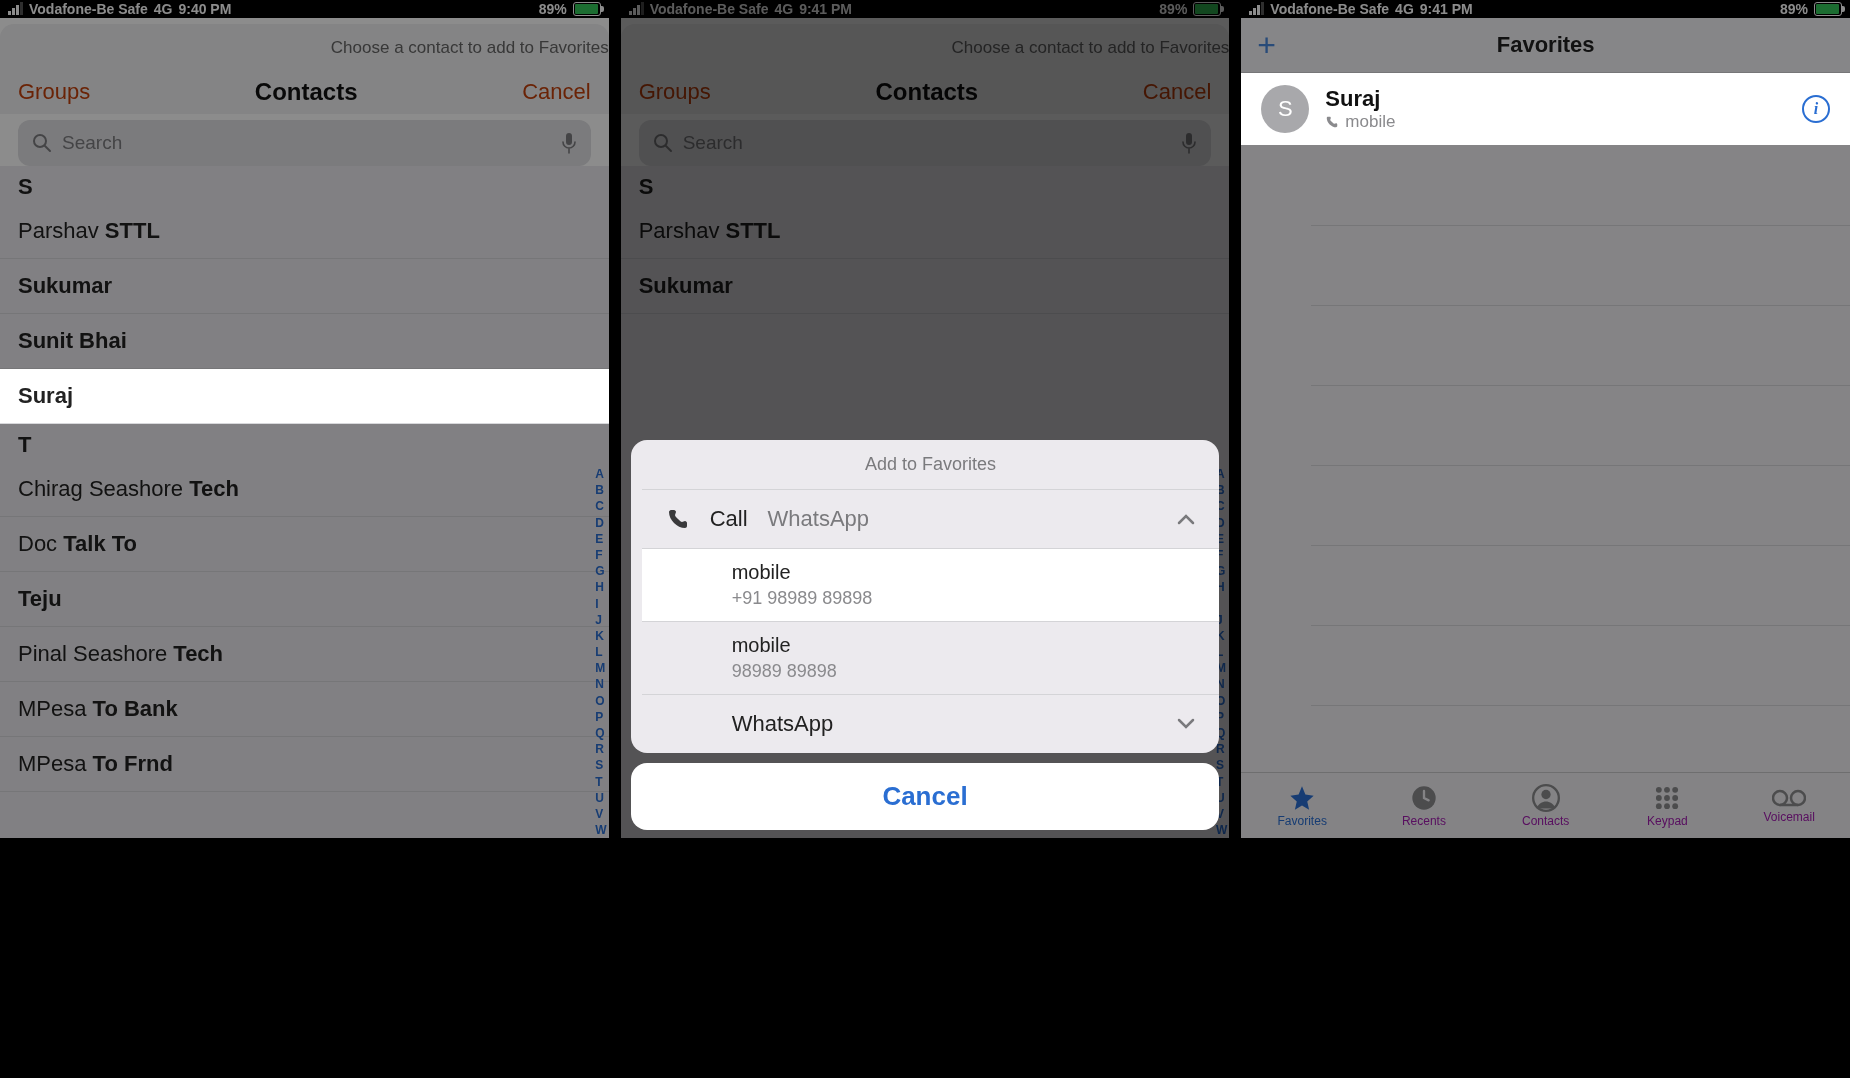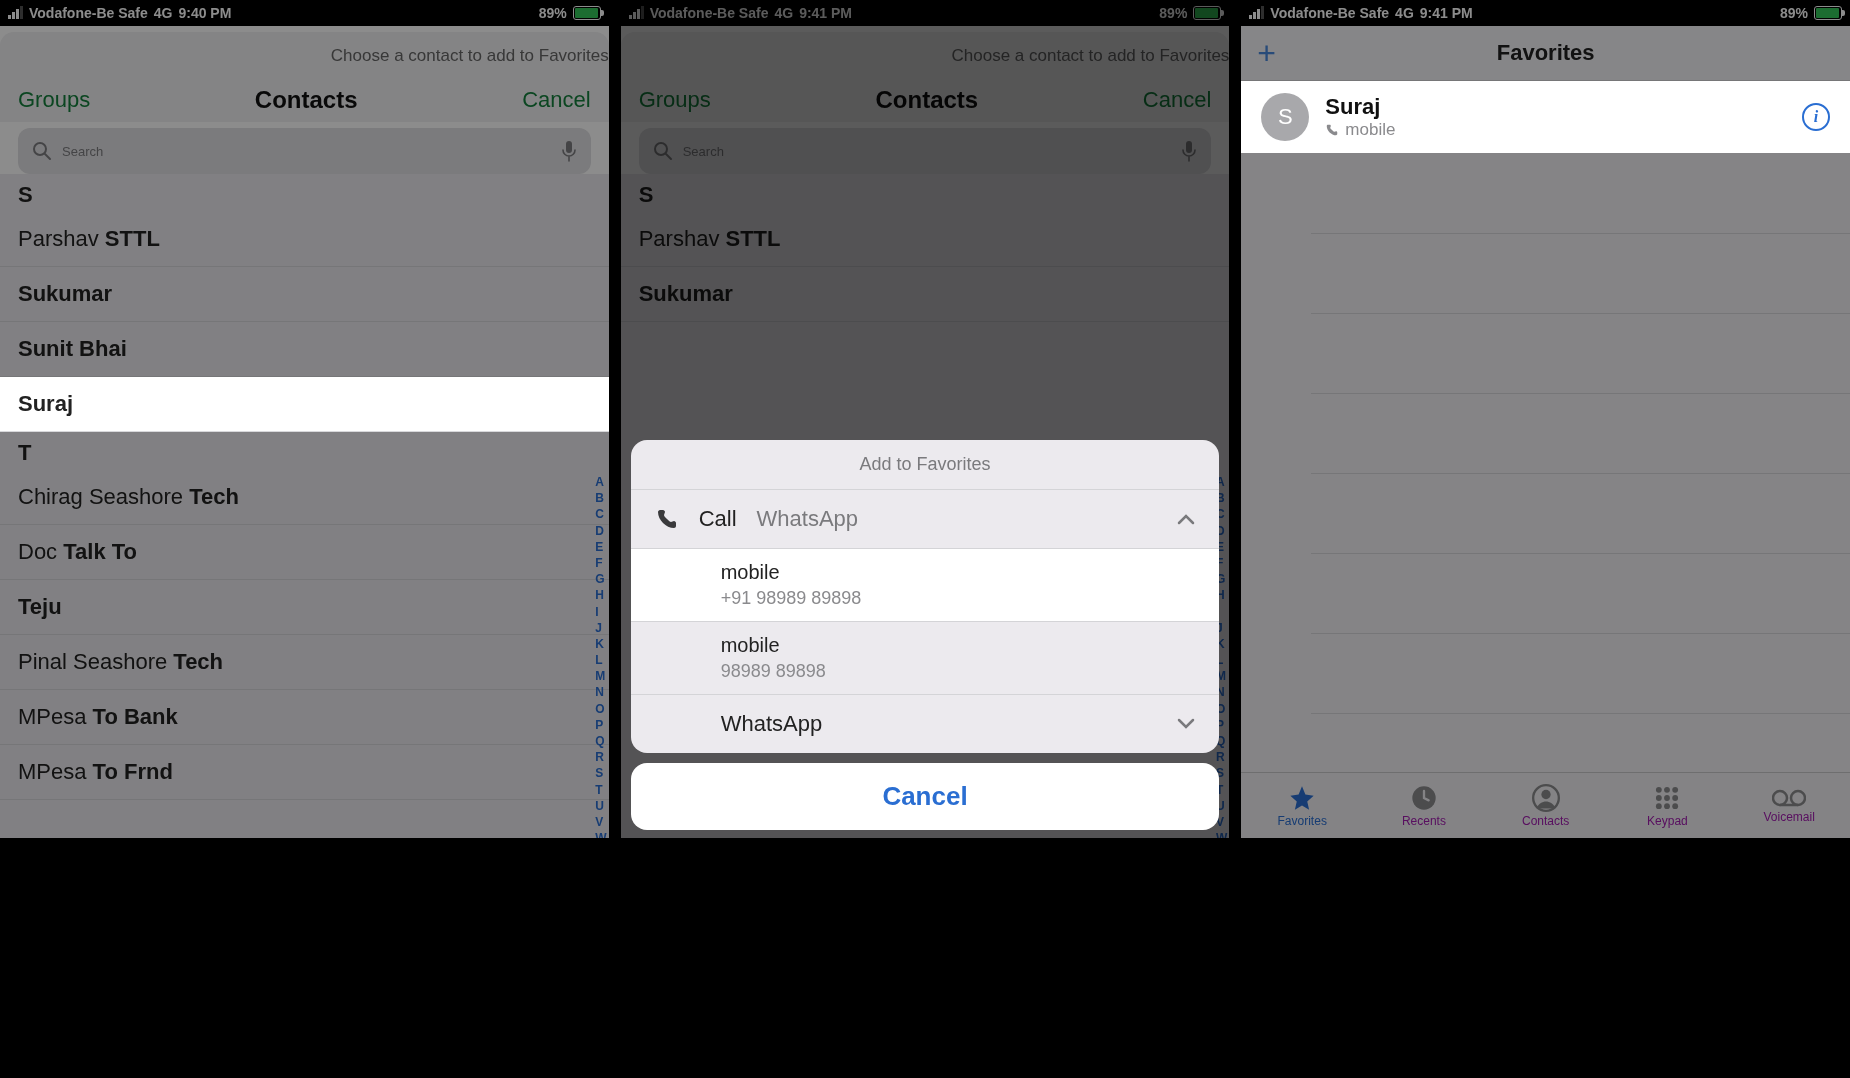--- a/index.html
+++ b/index.html
@@ -28,21 +28,21 @@
     content: "";
     position: absolute;
     inset: 0;
     background: rgba(0,0,0,0.45);
     pointer-events: none;
     z-index: 10;
   }
 
   
   .status {
-    height: 26px;
+    height: 18px;
     background: #000;
     color: #fff;
     font-size: 14px;
     font-weight: 600;
     display: flex;
     align-items: center;
     padding: 0 8px;
     gap: 6px;
     flex-shrink: 0;
   }
@@ -69,29 +69,29 @@
   .sheet-header {
     font-size: 17px; text-align:right; padding: 14px 0 10px;
     color: #666; background:#f0f0f2;
     border-top-left-radius: 14px; border-top-right-radius: 14px;
     margin-top: 6px;
   }
   .nav-row {
     display:flex; align-items:center; justify-content:space-between;
     padding: 10px 18px 8px; background:#f0f0f2;
   }
-  .nav-link { color:#15803d; font-size:22px; }
+  .nav-link { color:#c2410c; font-size:22px; }
   .nav-title { font-size:24px; font-weight:700; color:#111; }
 
   .search {
     margin: 6px 18px 0; height:46px; background:#e0e0e3; border-radius:12px;
     display:flex; align-items:center; padding:0 14px; gap:10px;
   }
   .search .mag { color:#7d7d80; font-size:20px; }
-  .search .ph { color:#7d7d80; font-size:13px; flex:1; }
+  .search .ph { color:#7d7d80; font-size:19px; flex:1; }
   .search .mic { color:#7d7d80; font-size:20px; }
 
   .section-letter {
     padding: 8px 18px 4px; font-size:22px; font-weight:700; color:#222;
     background:#eceaee;
   }
   .contact-row {
     padding: 14px 18px; font-size:22px; color:#222;
     border-bottom:1px solid #d8d8db; background:#eceaee;
   }
@@ -110,21 +110,21 @@
 
   
   .overlay-dark {
     position:absolute; inset:0; background:rgba(0,0,0,.35); z-index:15;
   }
   .action-sheet {
     position:absolute; left:10px; right:10px; bottom:8px; z-index:25;
     display:flex; flex-direction:column; gap:10px;
   }
   .sheet-card {
-    background:#eceaee; border-radius:16px; overflow:hidden;
+    background:#eceaee; border-radius:16px; overflow:hidden;padding-left:11px;
   }
   .sheet-title { text-align:center; color:#7a7a7d; font-size:18px; padding:14px 0; }
   .opt-row {
     display:flex; align-items:center; gap:20px; padding:16px 24px;
     border-top:1px solid #d4d4d7; font-size:22px;
   }
   .opt-row .lbl1 { font-weight:400; color:#222; }
   .opt-row .lbl2 { color:#7a7a7d; }
   .opt-row .chev { margin-left:auto; color:#7a7a7d; font-size:18px; }
   .sub-row {

